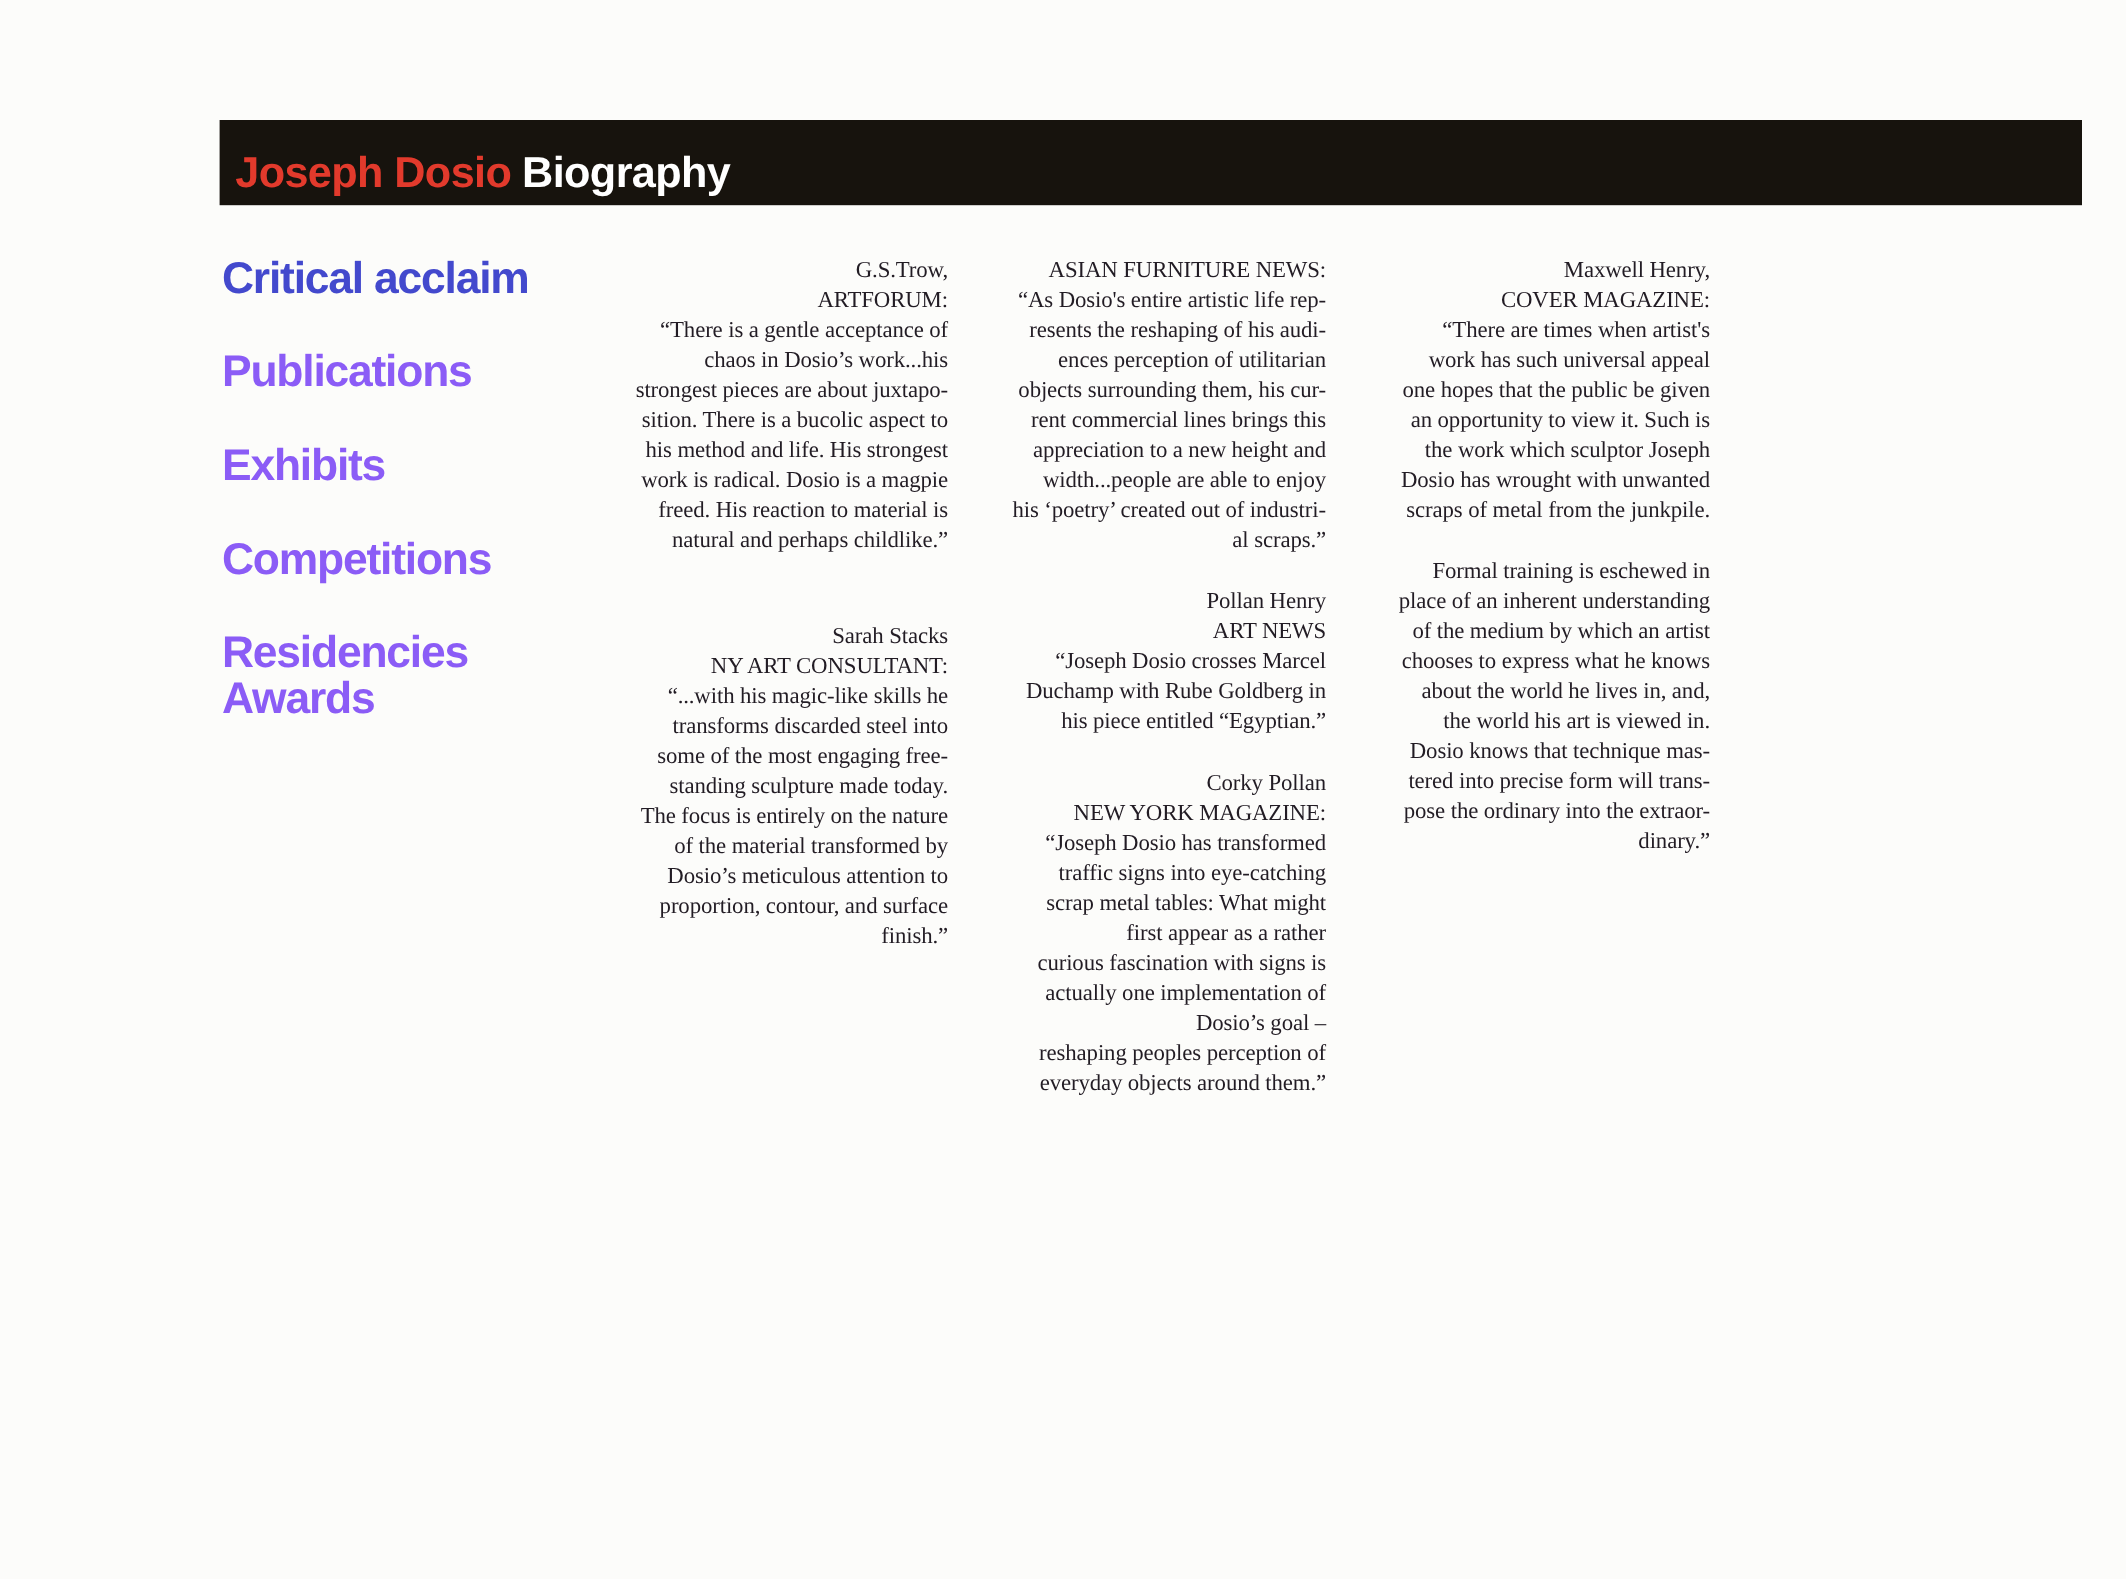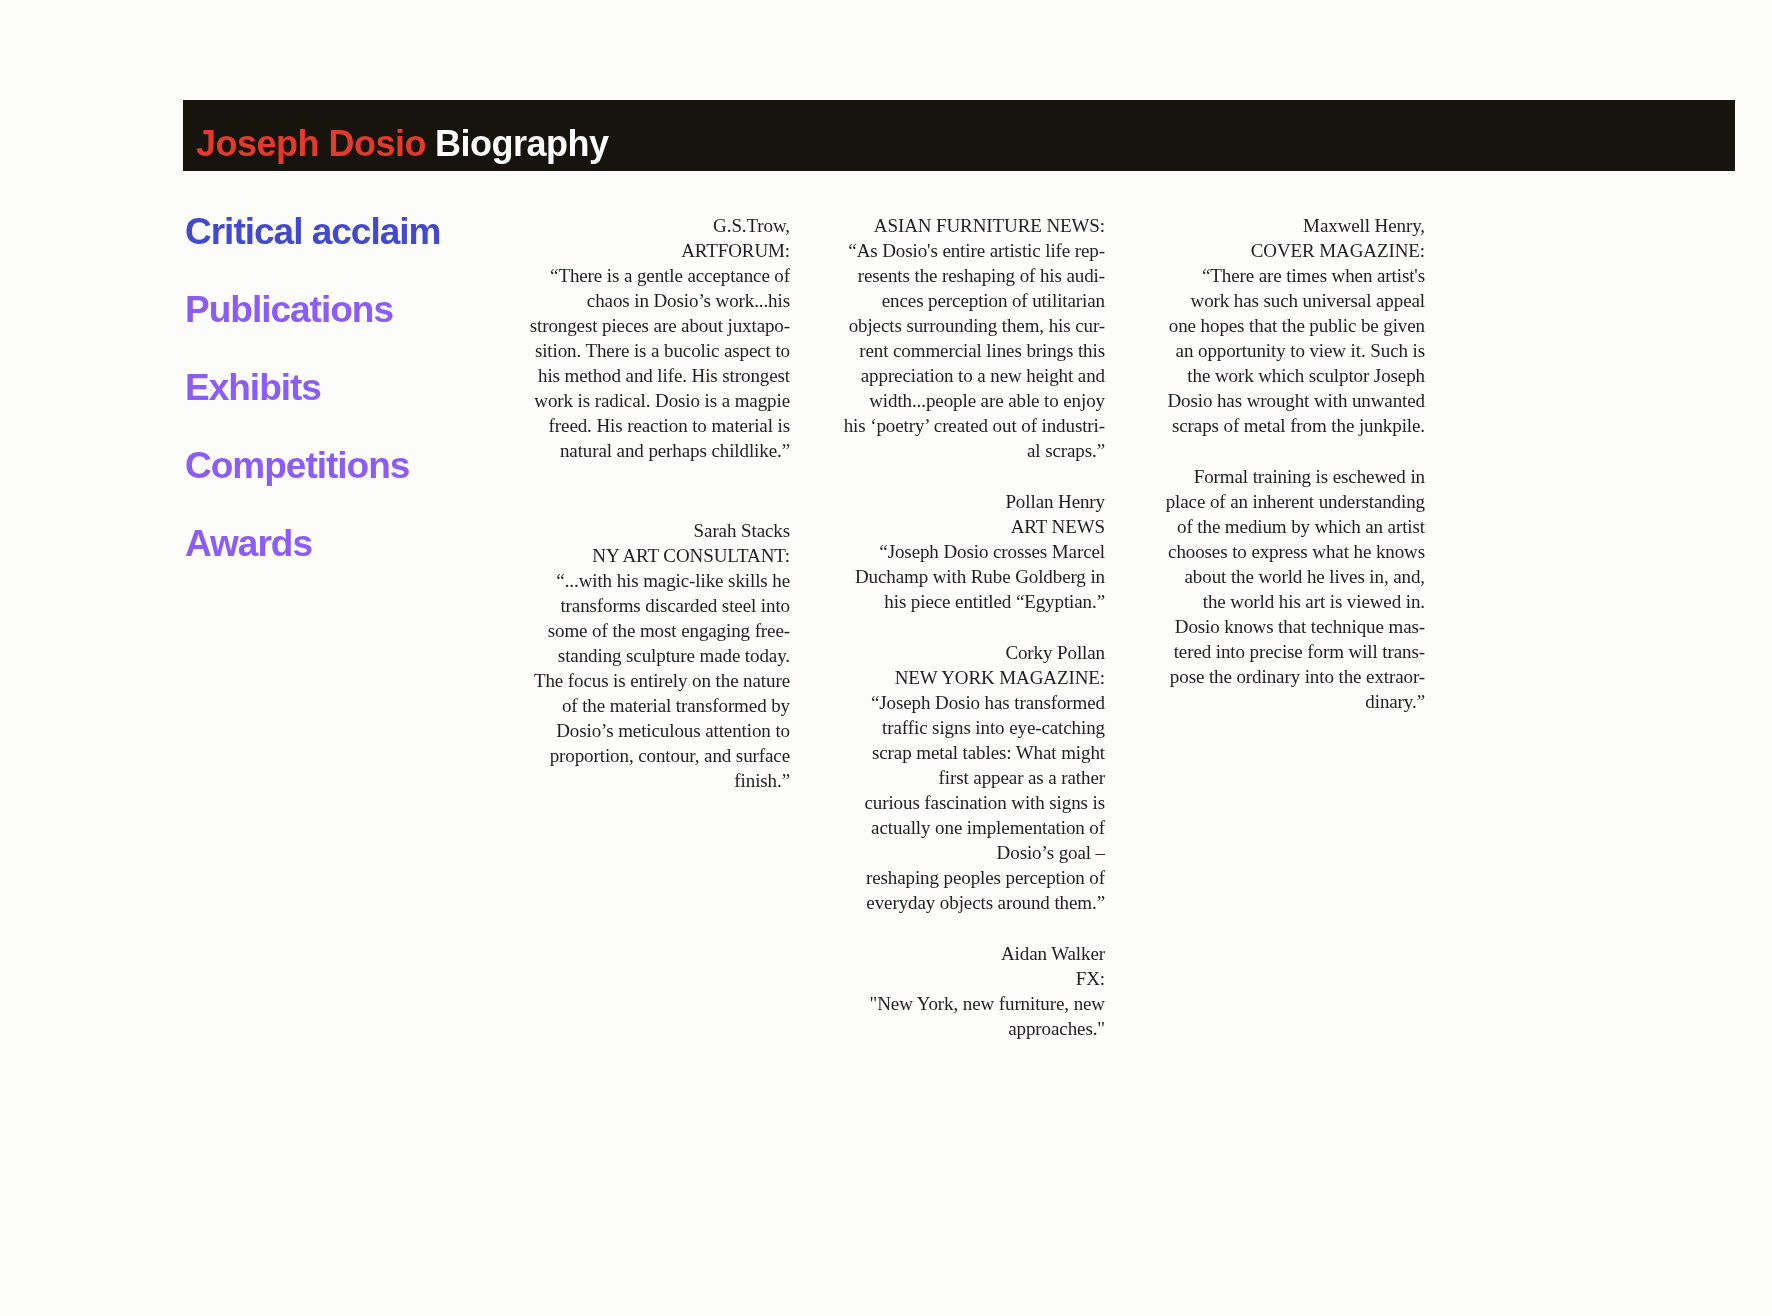--- a/index.html
+++ b/index.html
@@ -84,20 +84,21 @@
   </div>
 </header>
 
 <main class="content">
 
   <nav class="nav">
     <div class="nav-item active">Critical acclaim</div>
     <div class="nav-item">Publications</div>
     <div class="nav-item">Exhibits</div>
     <div class="nav-item">Competitions</div>
+    <div class="nav-item grouped">Residencies</div>
     <div class="nav-item grouped">Awards</div>
   </nav>
 
   <section class="col">
     <article class="block gap-lg">
       <div>G.S.Trow,</div>
       <div>ARTFORUM:</div>
       <div>“There is a gentle acceptance of
 chaos in Dosio’s work...his
 strongest pieces are about juxtapo-
@@ -149,26 +150,20 @@
       <div>“Joseph Dosio has transformed
 traffic signs into eye-catching
 scrap metal tables: What might
 first appear as a rather
 curious fascination with signs is
 actually one implementation of
 Dosio’s goal –
 reshaping peoples perception of
 everyday objects around them.”</div>
     </article>
-    <article class="block">
-      <div>Aidan Walker</div>
-      <div>FX:</div>
-      <div>"New York, new furniture, new
-approaches."</div>
-    </article>
   </section>
 
   <section class="col last">
     <article class="block">
       <div>Maxwell Henry,</div>
       <div>COVER MAGAZINE:</div>
       <div>“There are times when artist's
 work has such universal appeal
 one hopes that the public be given
 an opportunity to view it. Such is

